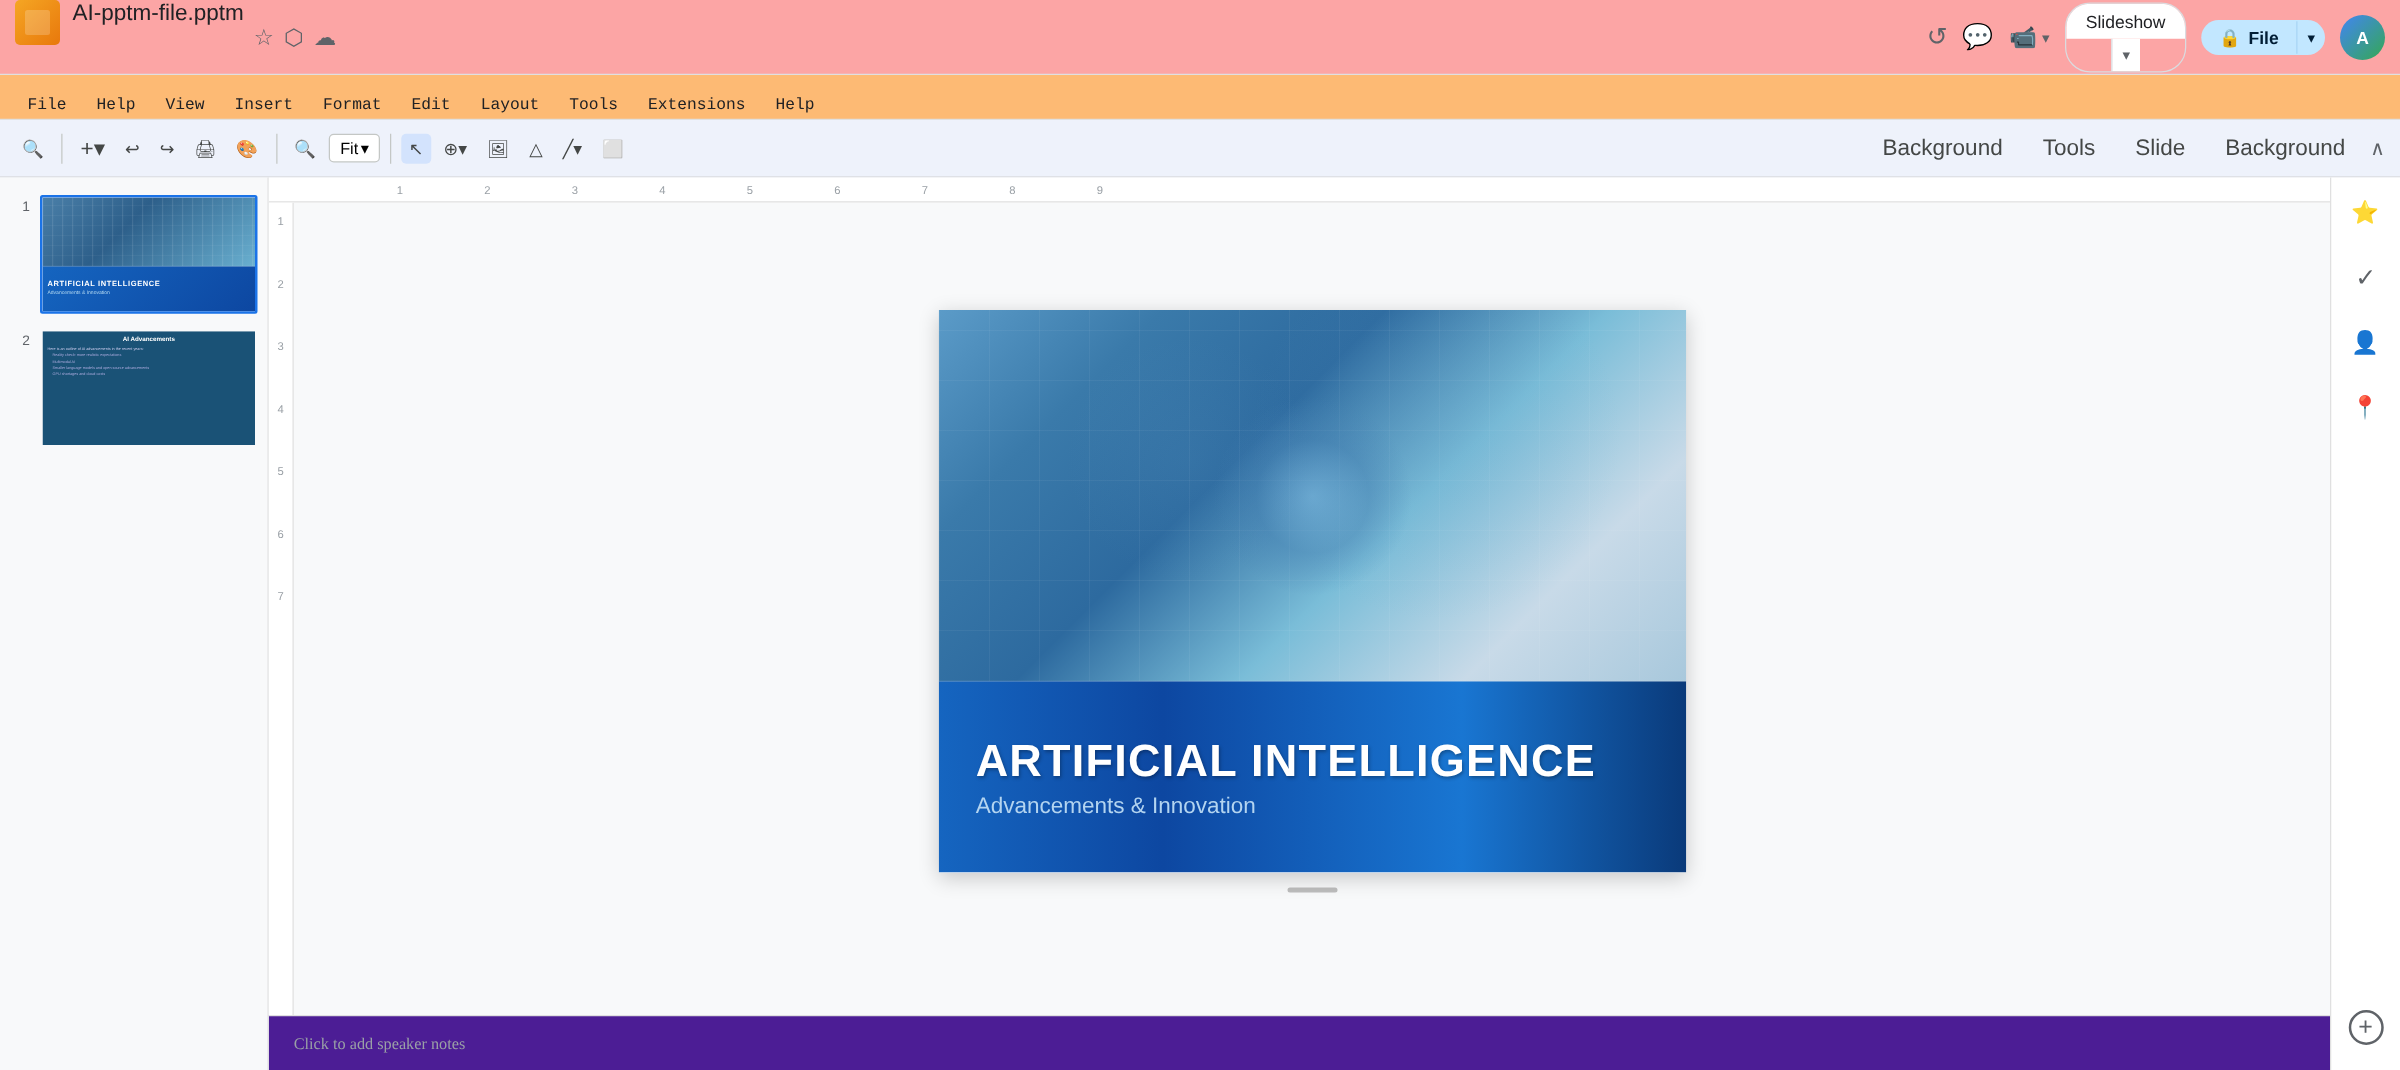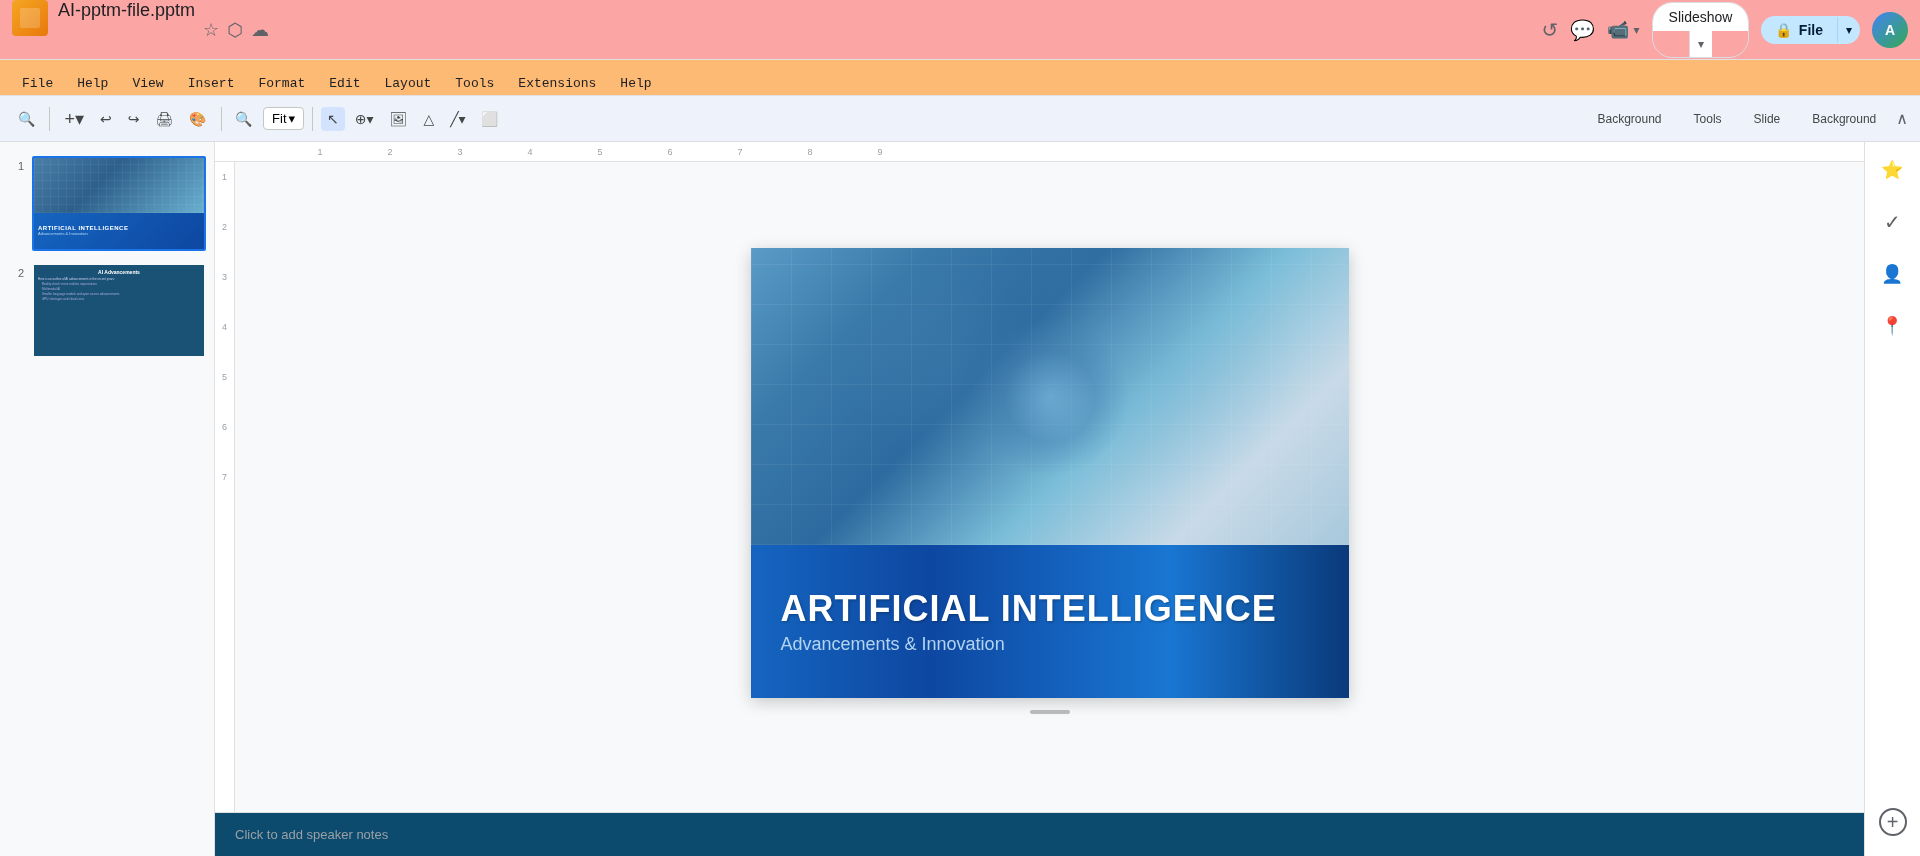--- a/index.html
+++ b/index.html
@@ -87,21 +87,21 @@
     .toolbar-divider { width: 1px; height: 24px; background: #c4c7c5; margin: 0 4px; }
     #zoom-select {
       display: flex; align-items: center; gap: 2px;
       padding: 3px 8px; border-radius: 4px; cursor: pointer;
       border: 1px solid #c4c7c5; background: #fff; font-size: 13px;
     }
     #toolbar-right {
       margin-left: auto; display: flex; align-items: center; gap: 8px;
     }
     .toolbar-right-btn {
-      padding: 5px 12px; border-radius: 4px; font-size: 12px;
+      padding: 5px 12px; border-radius: 4px; font-size: 18px;
       cursor: pointer; color: #444746; background: transparent; border: none;
     }
     #collapse-btn { font-size: 16px; color: #5f6368; cursor: pointer; }
 
     
     #main-layout {
       display: flex; height: calc(856px - 60px - 36px - 46px);
     }
 
     
@@ -230,23 +230,23 @@
     #slide-dots-bar {
       display: flex; justify-content: center; align-items: center;
       padding: 12px; gap: 4px;
     }
     #slide-dot {
       width: 40px; height: 4px; background: #bdbdbd; border-radius: 2px;
     }
 
     
     #notes-bar {
-      height: 44px; background: #0c4a6e; border-top: 1px solid #e0e0e0;
+      height: 44px; background: #4c1d95; border-top: 1px solid #e0e0e0;
       display: flex; align-items: center; padding: 0 20px;
-      font-size: 13px; color: #9aa0a6;
+      font-size: 13px; color: #9aa0a6; font-family: Liberation Serif, serif;
     }
 
     
     #right-panel {
       width: 56px; background: #fff; border-left: 1px solid #e0e0e0;
       display: flex; flex-direction: column; align-items: center;
       padding-top: 10px; gap: 16px;
     }
     .right-icon {
       width: 36px; height: 36px; border-radius: 50%;

